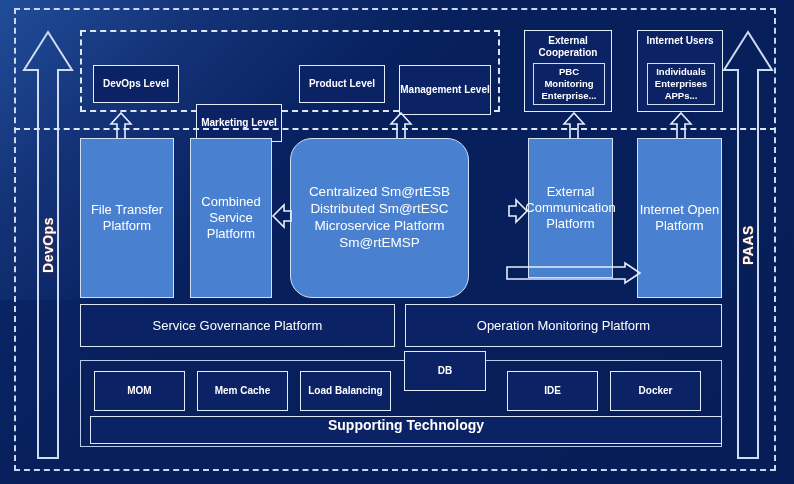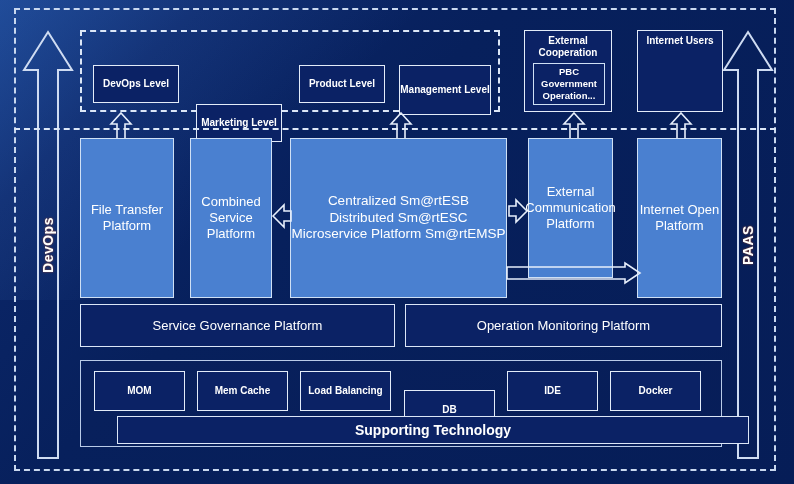--- a/index.html
+++ b/index.html
@@ -56,22 +56,22 @@
   .harrow{position:absolute;}
   .sidearrow-sm{position:absolute;}
 
   .bar{
     position:absolute;box-sizing:border-box;background:#0b2265;
     border:1.5px solid #dbe6f7;color:#fff;display:flex;align-items:center;
     justify-content:center;font-size:13px;
   }
   .support{
     position:absolute;box-sizing:border-box;background:#0b2265;
-    border:1.5px solid #dbe6f7;color:#fff;display:flex;align-items:center;
-    justify-content:center;font-size:14px;font-weight:bold;margin-left:27px;
+    border:1.5px solid #dbe6f7;color:#fff;display:flex;
+    justify-content:center;font-size:14px;font-weight:bold;
   }
   .tech-wrap{
     position:absolute;box-sizing:border-box;
     border:1.5px solid #b9cbe8;background:rgba(10,31,92,.25);
   }
   .subbox{
     position:absolute;box-sizing:border-box;background:#0b2265;
     border:1.5px solid #cfe0f5;color:#fff;font-size:9.5px;font-weight:bold;
     display:flex;align-items:center;justify-content:center;text-align:center;line-height:1.25;
   }
@@ -113,26 +113,29 @@
   <div class="dbox" style="left:299px;top:65px;width:86px;height:38px;">
     <span>Product Level</span>
   </div>
   <div class="dbox" style="left:399px;top:65px;width:92px;height:50px;">
     <span>Management Level</span>
   </div>
 
   <div class="dbox" style="left:524px;top:30px;width:88px;height:82px;display:block;">
     <div class="grouplabel" style="top:4px;left:0;">External Cooperation</div>
     <div class="subbox" style="left:8px;top:32px;width:72px;height:42px;">
-      <span>PBC Government Operation...</span>
+      <span>PBC Monitoring Enterprise...</span>
     </div>
   </div>
 
   <div class="dbox" style="left:637px;top:30px;width:86px;height:82px;display:block;">
     <div class="grouplabel" style="top:4px;left:0;">Internet Users</div>
+    <div class="subbox" style="left:9px;top:32px;width:68px;height:42px;">
+      <span>Individuals Enterprises APPs...</span>
+    </div>
   </div>
 
   <div style="position:absolute;left:14px;top:128px;width:762px;height:0;border-top:2px dashed #dce7f7;"></div>
 
   <div class="uparrow" style="left:110px;top:112px;width:22px;height:28px;">
     <svg width="22" height="28" viewBox="0 0 22 28">
       <polygon points="11,1 21,12 15,12 15,27 7,27 7,12 1,12" fill="none" stroke="#e6eefb" stroke-width="1.6"></polygon>
     </svg>
   </div>
   <div class="uparrow" style="left:390px;top:112px;width:22px;height:28px;">
@@ -152,21 +155,21 @@
   </div>
 
   <div class="lbox" style="left:80px;top:138px;width:94px;height:160px;">
     <span>File Transfer Platform</span>
   </div>
 
   <div class="lbox" style="left:190px;top:138px;width:82px;height:160px;">
     <span>Combined Service Platform</span>
   </div>
 
-  <div class="lbox" style="left:290px;top:138px;width:217px;height:160px;font-size:13.5px;">
+  <div class="lbox" style="left:290px;top:138px;width:179px;height:160px;font-size:13.5px;border-radius:22px;">
     <div style="width:100%;">
       <div>Centralized Sm@rtESB</div>
       <div>Distributed Sm@rtESC</div>
       <div>Microservice Platform Sm@rtEMSP</div>
     </div>
   </div>
 
   <div class="lbox" style="left:528px;top:138px;width:85px;height:140px;">
     <span>External Communication Platform</span>
   </div>
@@ -204,21 +207,21 @@
 
   <div class="dbox plain" style="left:94px;top:371px;width:91px;height:40px;font-size:10px;justify-content:center;">
     <span>MOM</span>
   </div>
   <div class="dbox plain" style="left:197px;top:371px;width:91px;height:40px;font-size:10px;">
     <span>Mem Cache</span>
   </div>
   <div class="dbox plain" style="left:300px;top:371px;width:91px;height:40px;font-size:10px;">
     <span>Load Balancing</span>
   </div>
-  <div class="dbox plain" style="left:404px;top:390px;width:91px;height:40px;font-size:10px;">
+  <div class="dbox plain" style="left:404px;top:351px;width:82px;height:40px;font-size:10px;">
     <span>DB</span>
   </div>
   <div class="dbox plain" style="left:507px;top:371px;width:91px;height:40px;font-size:10px;">
     <span>IDE</span>
   </div>
   <div class="dbox plain" style="left:610px;top:371px;width:91px;height:40px;font-size:10px;text-align:center;">
     <span>Docker</span>
   </div>
 
   <div class="support" style="left:90px;top:416px;width:632px;height:28px;">

